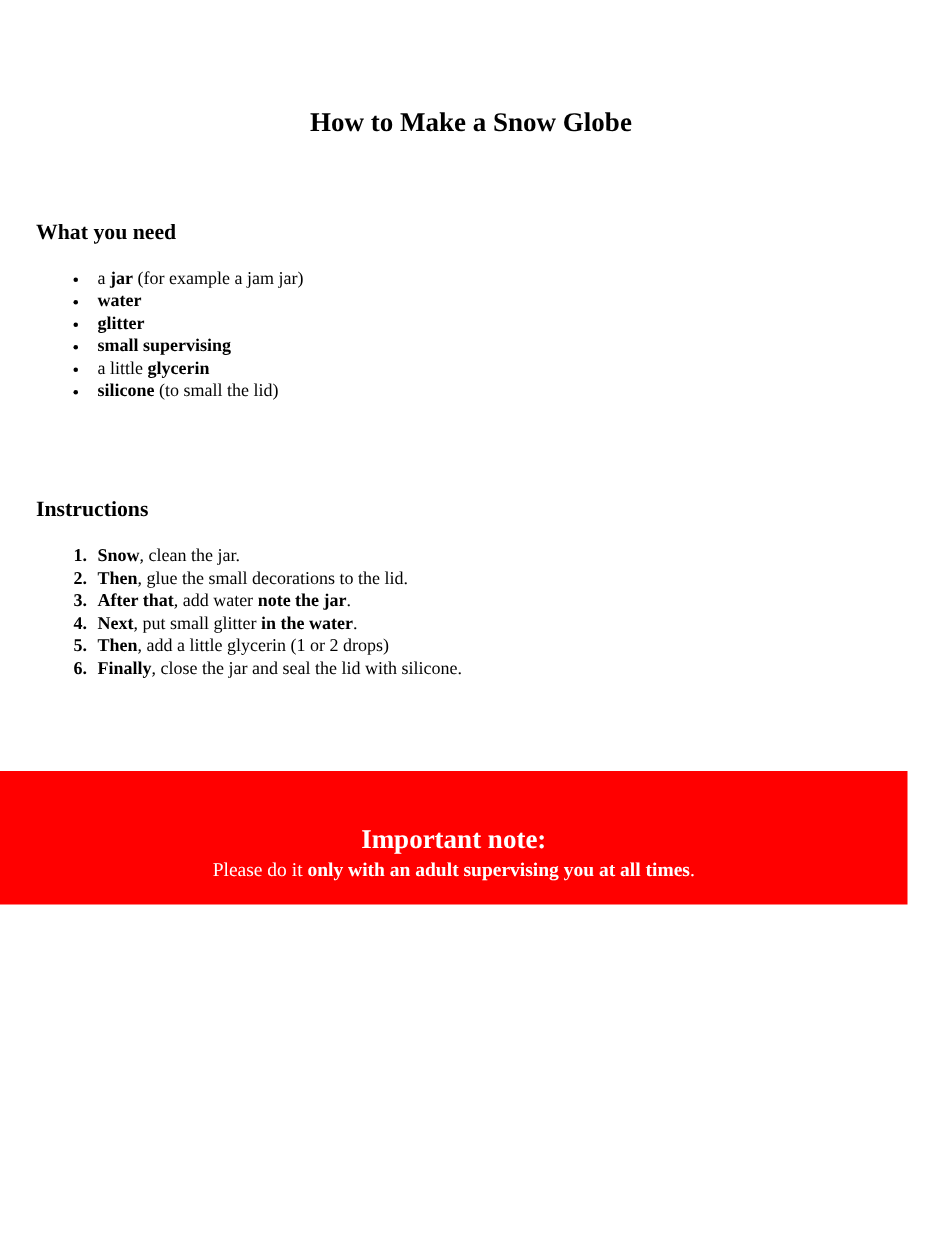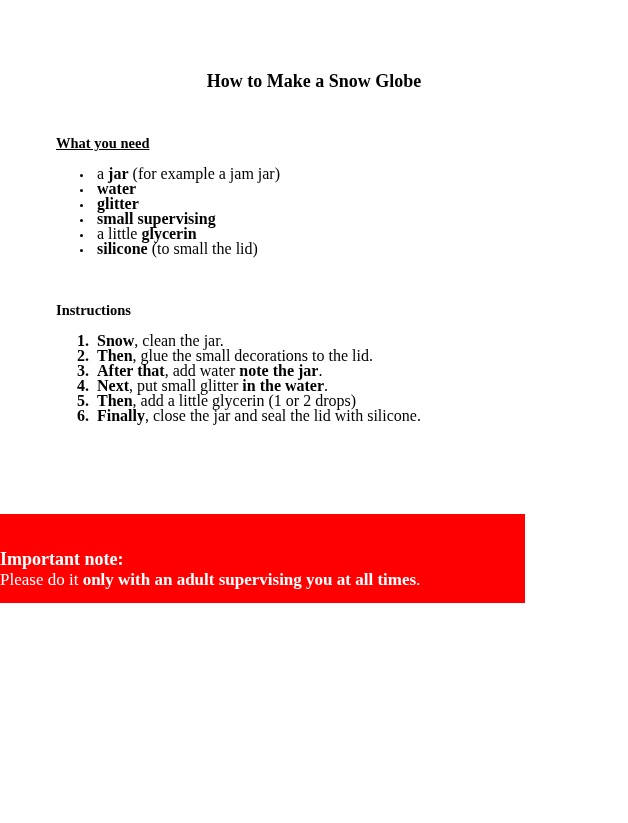--- a/index.html
+++ b/index.html
@@ -10,72 +10,72 @@
   .page {
     position: relative;
     width: 628px;
     height: 823px;
     background: #ffffff;
     font-family: "Liberation Serif", "DejaVu Serif", serif;
     color: #000000;
     overflow: hidden;
   }
   .content {
-    padding: 0 56px;
+    padding: 0 24px;
   }
   h1.doc-title {
     margin: 0;
     padding-top: 70px;
     text-align: center;
     font-size: 18px;
     line-height: 22px;
     font-weight: 700;
   }
   h2.section-heading {
     margin: 0;
     font-size: 14.5px;
     line-height: 17px;
     font-weight: 700;
   }
-  h2.materials-heading { margin-top: 43px; text-decoration: underline; }
-  h2.instructions-heading { margin-top: 46px; font-family: Liberation Serif, serif; }
+  h2.materials-heading { margin-top: 55px; }
+  h2.instructions-heading { margin-top: 64px; font-family: Liberation Serif, serif; }
   ul.materials-list, ol.instructions-list {
     margin: 14px 0 0 0;
     padding-left: 37px;
-    font-size: 16px;
+    font-size: 12px;
     line-height: 15px;
   }
   ul.materials-list li, ol.instructions-list li {
     padding-left: 4px;
   }
   ul.materials-list li::marker {
     font-size: 10px;
   }
   ol.instructions-list li::marker {
     font-weight: 700;
   }
   b { font-weight: 700; }
   .banner {
     position: absolute;
     left: 0;
     top: 514px;
-    width: 525px;
+    width: 605px;
     height: 89px;
     box-sizing: border-box;
     padding-top: 34px;
-    text-align: left;
+    text-align: center;
     color: #ffffff;
   }
   .banner-title {
     font-size: 18px;
     line-height: 22px;
     font-weight: 700;
   }
   .banner-line {
-    font-size: 17px;
+    font-size: 13px;
     line-height: 16px;
     margin-top: 2px;
   }
 </style>
 </head>
 <body>
 
 <div class="page" style="background: rgb(255, 255, 255); color: rgb(0, 0, 0);">
   <div class="content">
     <h1 class="doc-title">How to Make a Snow Globe</h1>

